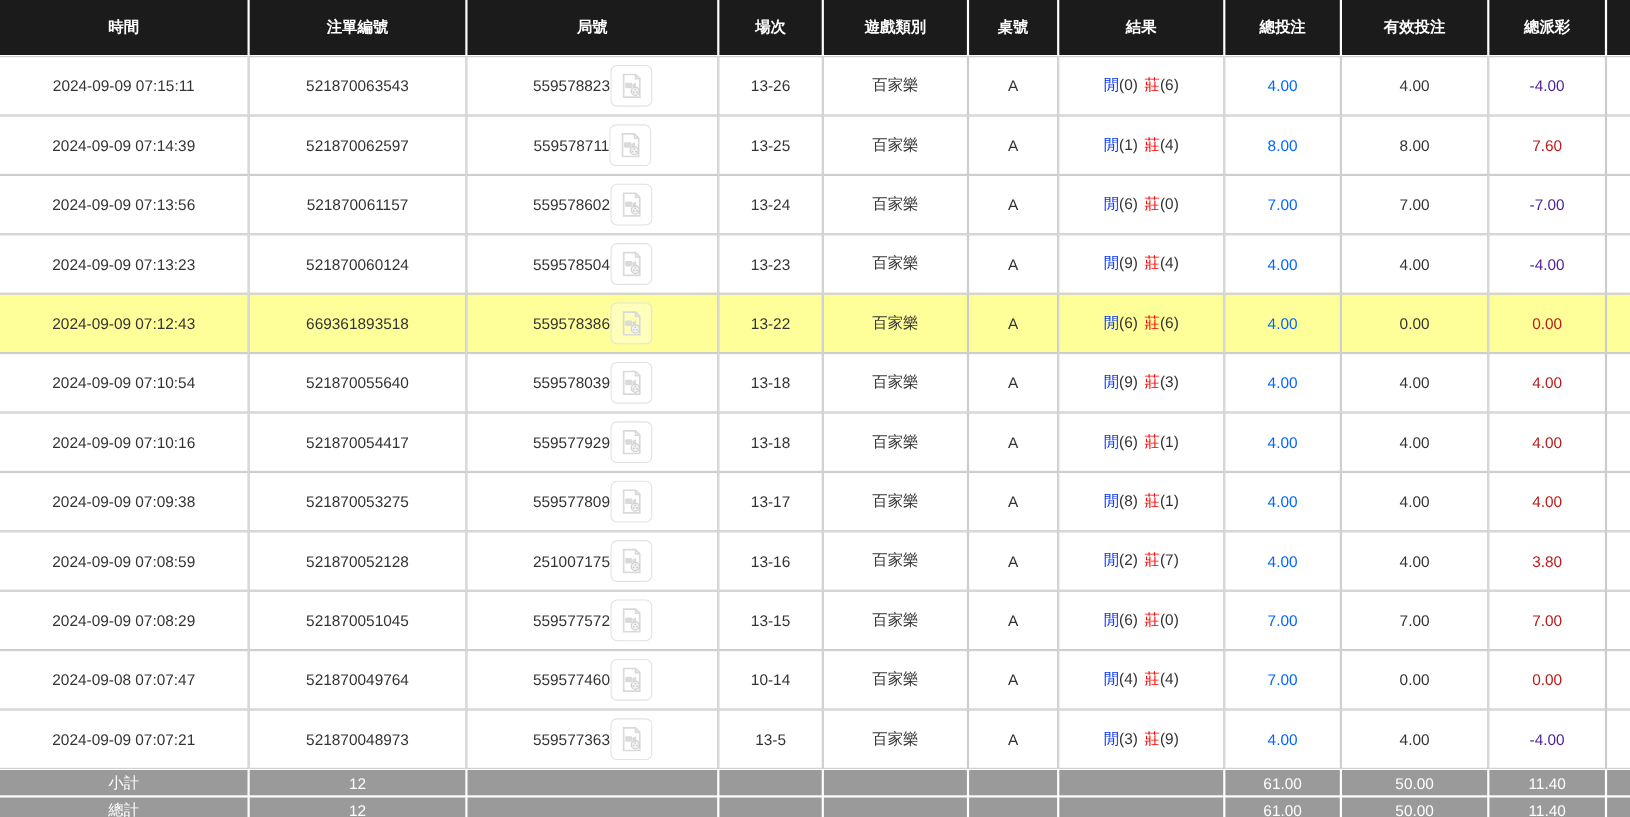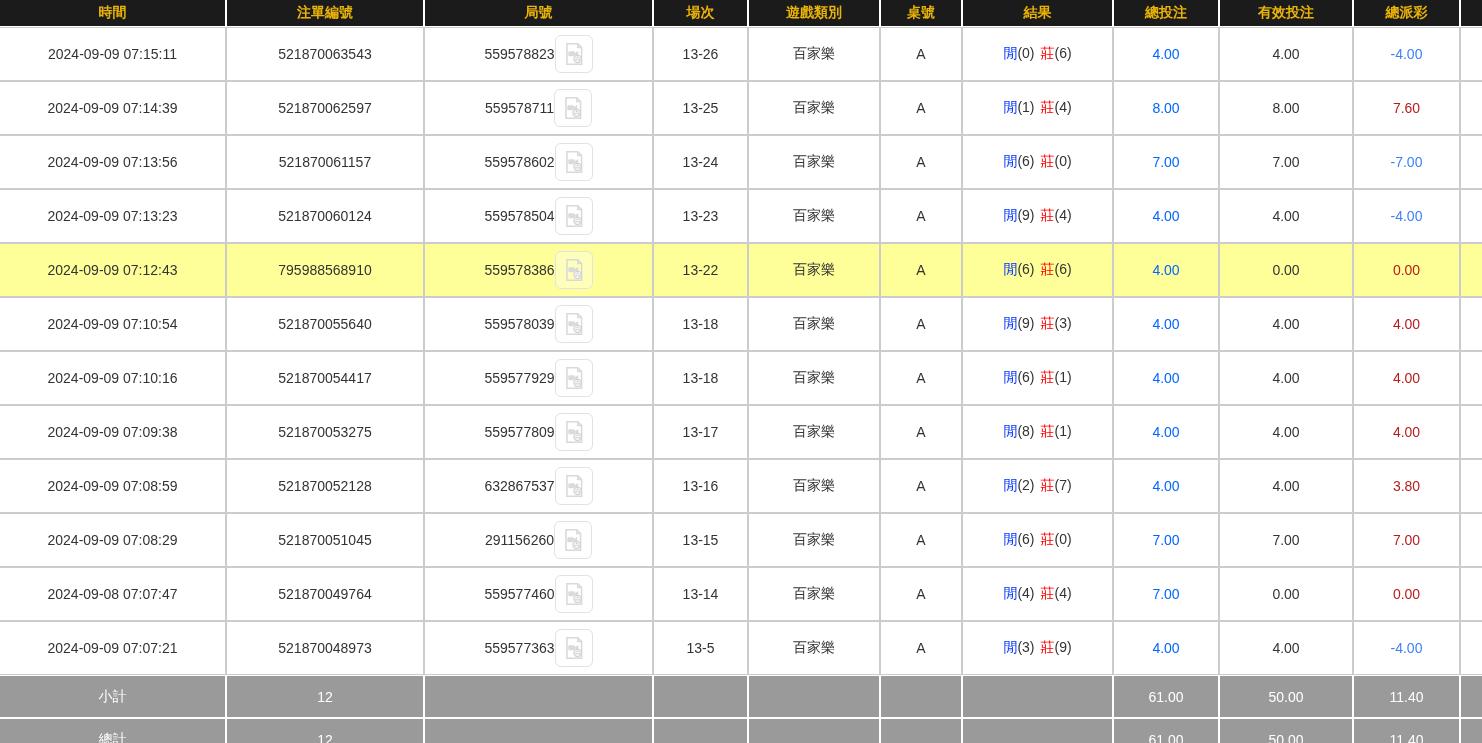--- a/index.html
+++ b/index.html
@@ -10,52 +10,52 @@
     font-family: "Liberation Sans", "DejaVu Sans", sans-serif;
   }
   table {
     border-collapse: separate;
     border-spacing: 2px;
     table-layout: fixed;
     width: 1493px;
     margin: -2px 0 0 -2px;
   }
   th {
-    background: #1b1b1b; color: #eab308;
+    background: #1b1b1b; color: #ffffff;
     font-weight: bold; font-size: 14px;
-    height: 24px; padding: 4px; text-align: center;
+    height: 24px; padding: 16px; text-align: center;
     overflow: hidden; white-space: nowrap;
   }
   tbody td {
     background: #ffffff; height: 52px; padding: 0;
     text-align: center; font-size: 14px;
     box-shadow: 0 0 0 1px #cccccc;
     overflow: hidden; white-space: nowrap;
   }
   tbody tr.highlighted td { background: #ffff99; }
   tfoot td {
     background: #9a9a9a; color: #ffffff;
-    height: 41px; padding: 0; text-align: center;
+    height: 23px; padding: 0; text-align: center;
     font-size: 14px; overflow: hidden; white-space: nowrap;
   }
   .round-wrap { display: inline-flex; align-items: center; gap: 0; }
   .video-btn {
     width: 38px; height: 38px; padding: 3px;
     border: 1px solid #e2e2e2; border-radius: 6px;
     background: rgba(255,255,255,0.35);
     cursor: pointer; display: inline-flex;
     align-items: center; justify-content: center;
   }
   .player-label { color: #0033ff; }
   .banker-label { color: #ff0000; }
   .score { color: #333333; }
   .score.gap { margin-right: 6px; }
   .blue-amount { color: #0066ff; cursor: pointer; }
   .payout { color: #b91c1c; }
-  .payout.negative { color: #3b82f6; }
+  .payout.negative { color: #4c1d95; }
 </style>
 </head>
 <body>
 
 <table>
   <colgroup>
     <col style="width:225px">
       <col style="width:196px">
       <col style="width:227px">
     <col style="width:93px">
@@ -202,21 +202,21 @@
     <td>
       <span class="player-label">閒</span><span class="score gap">(9)</span><span class="banker-label">莊</span><span class="score">(4)</span>
     </td>
     <td><span class="blue-amount">4.00</span></td>
     <td><span>4.00</span></td>
     <td><span class="payout negative">-4.00</span></td>
     <td></td>
   </tr>
       <tr class="highlighted">
     <td><span>2024-09-09 07:12:43</span></td>
-    <td><span>795988568910</span></td>
+    <td><span>669361893518</span></td>
     <td>
       <span class="round-wrap">
         <span>559578386</span>
         <button class="video-btn">
           <svg width="26" height="26" viewBox="0 0 24 24">
             <path d="M5.5 2.5h10l3.5 3.5v15.5h-13.5z" fill="none" stroke="#d9d9d9" stroke-width="1.4"></path>
             <path d="M15.5 2.5v3.5h3.5" fill="none" stroke="#d9d9d9" stroke-width="1.4"></path>
             <rect x="6.8" y="9.5" width="6" height="4.6" rx="1" fill="#dadada"></rect>
             <path d="M12.8 11l3.2-1.7v5.2l-3.2-1.7z" fill="#dadada"></path>
             <circle cx="15.3" cy="16.6" r="3.4" fill="#f2f2f2" stroke="#cfcfcf" stroke-width="1"></circle>
@@ -329,21 +329,21 @@
     <td><span class="blue-amount">4.00</span></td>
     <td><span>4.00</span></td>
     <td><span class="payout">4.00</span></td>
     <td></td>
   </tr>
       <tr>
     <td><span>2024-09-09 07:08:59</span></td>
     <td><span>521870052128</span></td>
     <td>
       <span class="round-wrap">
-        <span>632867537</span>
+        <span>251007175</span>
         <button class="video-btn">
           <svg width="26" height="26" viewBox="0 0 24 24">
             <path d="M5.5 2.5h10l3.5 3.5v15.5h-13.5z" fill="none" stroke="#d9d9d9" stroke-width="1.4"></path>
             <path d="M15.5 2.5v3.5h3.5" fill="none" stroke="#d9d9d9" stroke-width="1.4"></path>
             <rect x="6.8" y="9.5" width="6" height="4.6" rx="1" fill="#dadada"></rect>
             <path d="M12.8 11l3.2-1.7v5.2l-3.2-1.7z" fill="#dadada"></path>
             <circle cx="15.3" cy="16.6" r="3.4" fill="#f2f2f2" stroke="#cfcfcf" stroke-width="1"></circle>
             <circle cx="15.3" cy="15.2" r="0.7" fill="#c4c4c4"></circle>
             <circle cx="13.9" cy="17.3" r="0.7" fill="#c4c4c4"></circle>
             <circle cx="16.7" cy="17.3" r="0.7" fill="#c4c4c4"></circle>
@@ -360,21 +360,21 @@
     <td><span class="blue-amount">4.00</span></td>
     <td><span>4.00</span></td>
     <td><span class="payout">3.80</span></td>
     <td></td>
   </tr>
       <tr>
     <td><span>2024-09-09 07:08:29</span></td>
     <td><span>521870051045</span></td>
     <td>
       <span class="round-wrap">
-        <span>291156260</span>
+        <span>559577572</span>
         <button class="video-btn">
           <svg width="26" height="26" viewBox="0 0 24 24">
             <path d="M5.5 2.5h10l3.5 3.5v15.5h-13.5z" fill="none" stroke="#d9d9d9" stroke-width="1.4"></path>
             <path d="M15.5 2.5v3.5h3.5" fill="none" stroke="#d9d9d9" stroke-width="1.4"></path>
             <rect x="6.8" y="9.5" width="6" height="4.6" rx="1" fill="#dadada"></rect>
             <path d="M12.8 11l3.2-1.7v5.2l-3.2-1.7z" fill="#dadada"></path>
             <circle cx="15.3" cy="16.6" r="3.4" fill="#f2f2f2" stroke="#cfcfcf" stroke-width="1"></circle>
             <circle cx="15.3" cy="15.2" r="0.7" fill="#c4c4c4"></circle>
             <circle cx="13.9" cy="17.3" r="0.7" fill="#c4c4c4"></circle>
             <circle cx="16.7" cy="17.3" r="0.7" fill="#c4c4c4"></circle>
@@ -406,21 +406,21 @@
             <rect x="6.8" y="9.5" width="6" height="4.6" rx="1" fill="#dadada"></rect>
             <path d="M12.8 11l3.2-1.7v5.2l-3.2-1.7z" fill="#dadada"></path>
             <circle cx="15.3" cy="16.6" r="3.4" fill="#f2f2f2" stroke="#cfcfcf" stroke-width="1"></circle>
             <circle cx="15.3" cy="15.2" r="0.7" fill="#c4c4c4"></circle>
             <circle cx="13.9" cy="17.3" r="0.7" fill="#c4c4c4"></circle>
             <circle cx="16.7" cy="17.3" r="0.7" fill="#c4c4c4"></circle>
           </svg>
         </button>
       </span>
     </td>
-    <td><span>13-14</span></td>
+    <td><span>10-14</span></td>
     <td><span>百家樂</span></td>
     <td><span>A</span></td>
     <td>
       <span class="player-label">閒</span><span class="score gap">(4)</span><span class="banker-label">莊</span><span class="score">(4)</span>
     </td>
     <td><span class="blue-amount">7.00</span></td>
     <td><span>0.00</span></td>
     <td><span class="payout">0.00</span></td>
     <td></td>
   </tr>

